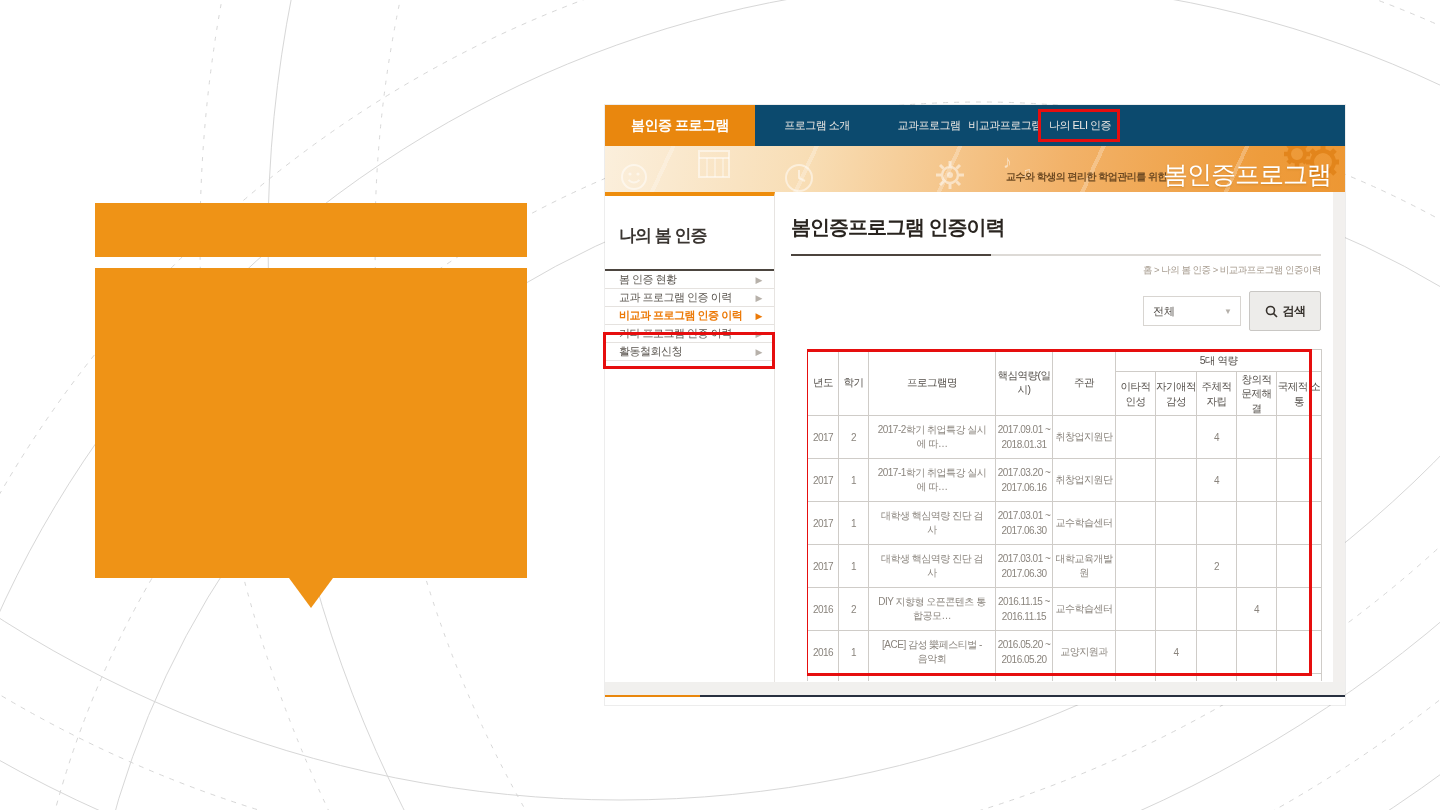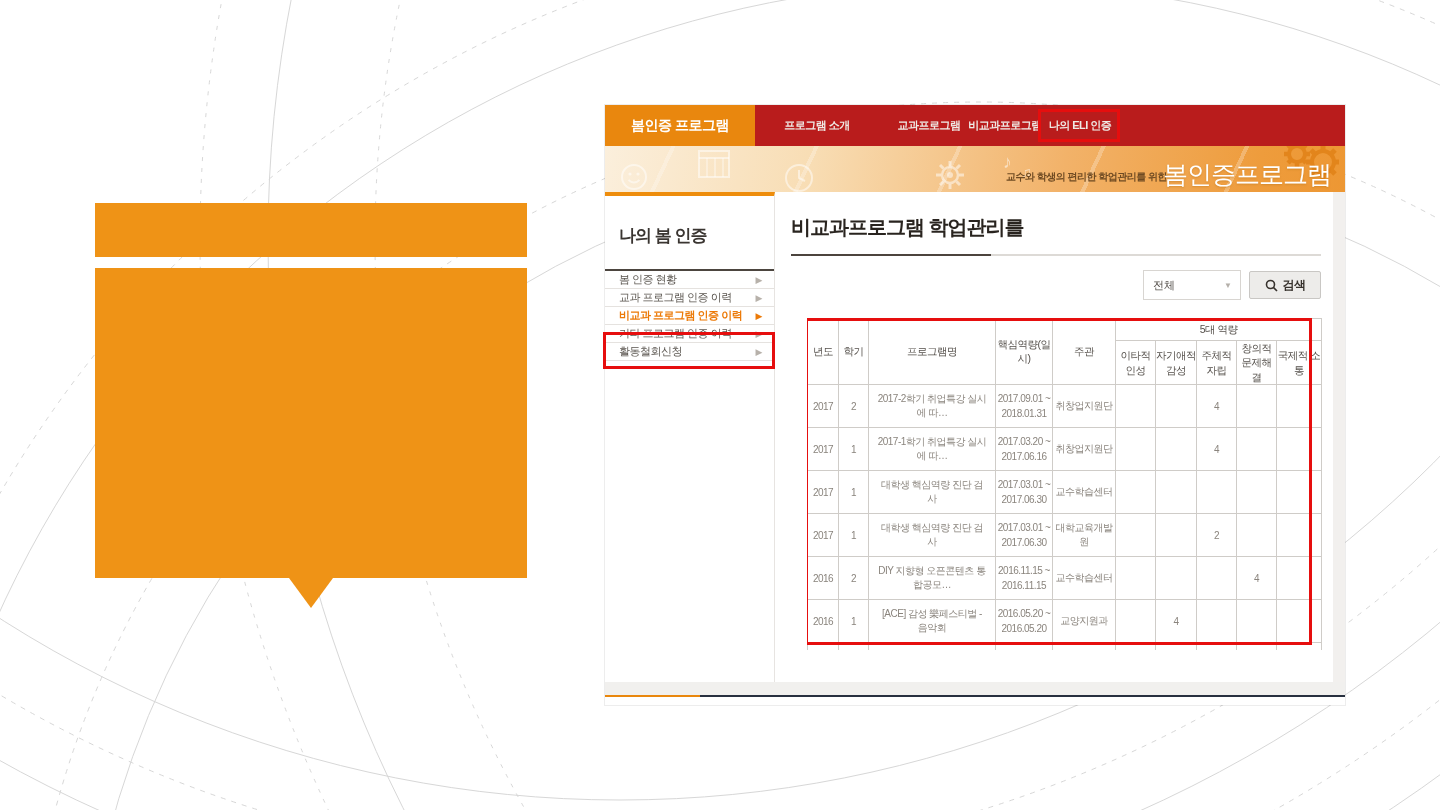--- a/index.html
+++ b/index.html
@@ -14,26 +14,26 @@
   .callout-box  { position:absolute; left:95px;  top:268px; width:432px; height:310px; background:#EF9316; }
   .callout-tail { position:absolute; left:289px; top:578px; width:0; height:0;
                   border-left:22px solid transparent; border-right:22px solid transparent;
                   border-top:30px solid #EF9316; }
 
   
   .browser { position:absolute; left:605px; top:105px; width:740px; height:600px; background:#fff;
              box-shadow:0 0 0 1px rgba(0,0,0,.07); }
 
   
-  .nav { position:relative; width:740px; height:41px; background:#b91c1c; }
+  .nav { position:relative; width:740px; height:41px; background:#0c4a6e; }
   .nav-logo { position:absolute; left:0; top:0; width:150px; height:41px; background:#E9870E;
               color:#fff; font-size:14px; font-weight:bold; display:flex; align-items:center; justify-content:center;
               letter-spacing:-0.5px; }
   .nav-item { position:absolute; top:0; height:41px; width:96px; display:flex; align-items:center; justify-content:center;
-              color:#EFEAE5; font-size:11px; font-weight:bold; letter-spacing:-0.5px; cursor:pointer; }
+              color:#EFEAE5; font-size:11px; font-weight:normal; letter-spacing:-0.5px; cursor:pointer; }
   .nav-item.n1{ left:164px; } .nav-item.n2{ left:276px; } .nav-item.n3{ left:352px; } .nav-item.n4{ left:440px; width:70px; }
   .nav-redbox { position:absolute; left:433px; top:4px; width:82px; height:33px; border:3px solid #E60E0E; pointer-events:none; }
 
   
   .banner { position:relative; width:740px; height:46px; overflow:hidden;
             background:linear-gradient(100deg,#FBEFDC 0%,#F8DDB4 28%,#F2B269 62%,#EE9C3C 88%,#ED9733 100%);text-align:right; }
   .banner::after { content:""; position:absolute; inset:0;
             background:repeating-linear-gradient(115deg, rgba(255,255,255,0) 0 60px, rgba(255,255,255,.25) 60px 64px, rgba(255,255,255,0) 64px 130px); }
   .banner-icons span, .banner-icons svg { position:absolute; color:rgba(255,255,255,.55); }
   .banner-caption { position:absolute; right:178px; top:24px; font-size:10px; font-weight:bold; color:#6E4A22; letter-spacing:-0.5px; z-index:2; }
@@ -59,21 +59,21 @@
   .page-title { font-size:20px; font-weight:bold; color:#29241F; letter-spacing:-1px; }
   .title-rule { margin-top:13px; height:2px; width:530px; display:flex; }
   .title-rule .dark { width:200px; height:2px; background:#4C443E; }
   .title-rule .light { flex:1; height:2px; background:#DDDAD6; }
   .breadcrumb { margin-top:8px; width:530px; text-align:right; font-size:9.5px; color:#A59A8E; letter-spacing:-0.5px; }
 
   .controls { margin-top:14px; width:530px; display:flex; justify-content:flex-end; align-items:center; gap:8px; }
   .select-box { width:98px; height:30px; border:1px solid #D8D5D1; background:#fff; position:relative;
                 font-size:11px; color:#55504B; display:flex; align-items:center; padding-left:9px; cursor:pointer; }
   .select-box .chev { position:absolute; right:8px; color:#B5B0AA; font-size:8px; }
-  .search-btn { width:72px; height:28px; background:#EDECEA; border:1px solid #C9C7C4; border-radius:2px;
+  .search-btn { width:72px; height:40px; background:#EDECEA; border:1px solid #C9C7C4; border-radius:2px;
                 font-size:12px; color:#37322D; display:flex; align-items:center; justify-content:center; gap:5px; cursor:pointer;
                 font-weight:bold; letter-spacing:-0.5px; }
 
   
   .table-wrap { position:relative; margin-top:18px; margin-left:16px; width:516px; height:332px; overflow:hidden; }
   table.hist { border-collapse:collapse; table-layout:fixed; width:514px; background:#fff; }
   table.hist th, table.hist td { border:1px solid #CFCCC8; text-align:center; vertical-align:middle;
                                  font-weight:normal; letter-spacing:-0.5px; overflow:hidden; }
   table.hist th { font-size:10.5px; color:#55504B; background:#fff;margin-top:41px; }
   tr.h-group th { height:22px; }
@@ -214,25 +214,26 @@
         <span class="arrow">▶</span>
       </div>
       <div class="sb-item">
         <span>활동철회신청</span>
         <span class="arrow">▶</span>
       </div>
       <div class="sb-redbox"></div>
     </div>
 
     <div class="main">
-      <div class="page-title">비교과프로그램 학업관리를</div>
+      <div class="page-title">봄인증프로그램 인증이력</div>
       <div class="title-rule">
           <span class="dark"></span>
           <span class="light"></span>
         </div>
+      <div class="breadcrumb">홈 &gt; 나의 봄 인증 &gt; 비교과프로그램 인증이력</div>
 
       <div class="controls">
         <div class="select-box">
           <span>전체</span>
           <span class="chev">▼</span>
         </div>
         <button class="search-btn">
           <svg width="13" height="13" viewBox="0 0 13 13">
             <circle cx="5.5" cy="5.5" r="4" fill="none" stroke="#37322D" stroke-width="1.6"></circle>
             <line x1="8.6" y1="8.6" x2="12" y2="12" stroke="#37322D" stroke-width="1.6"></line>

